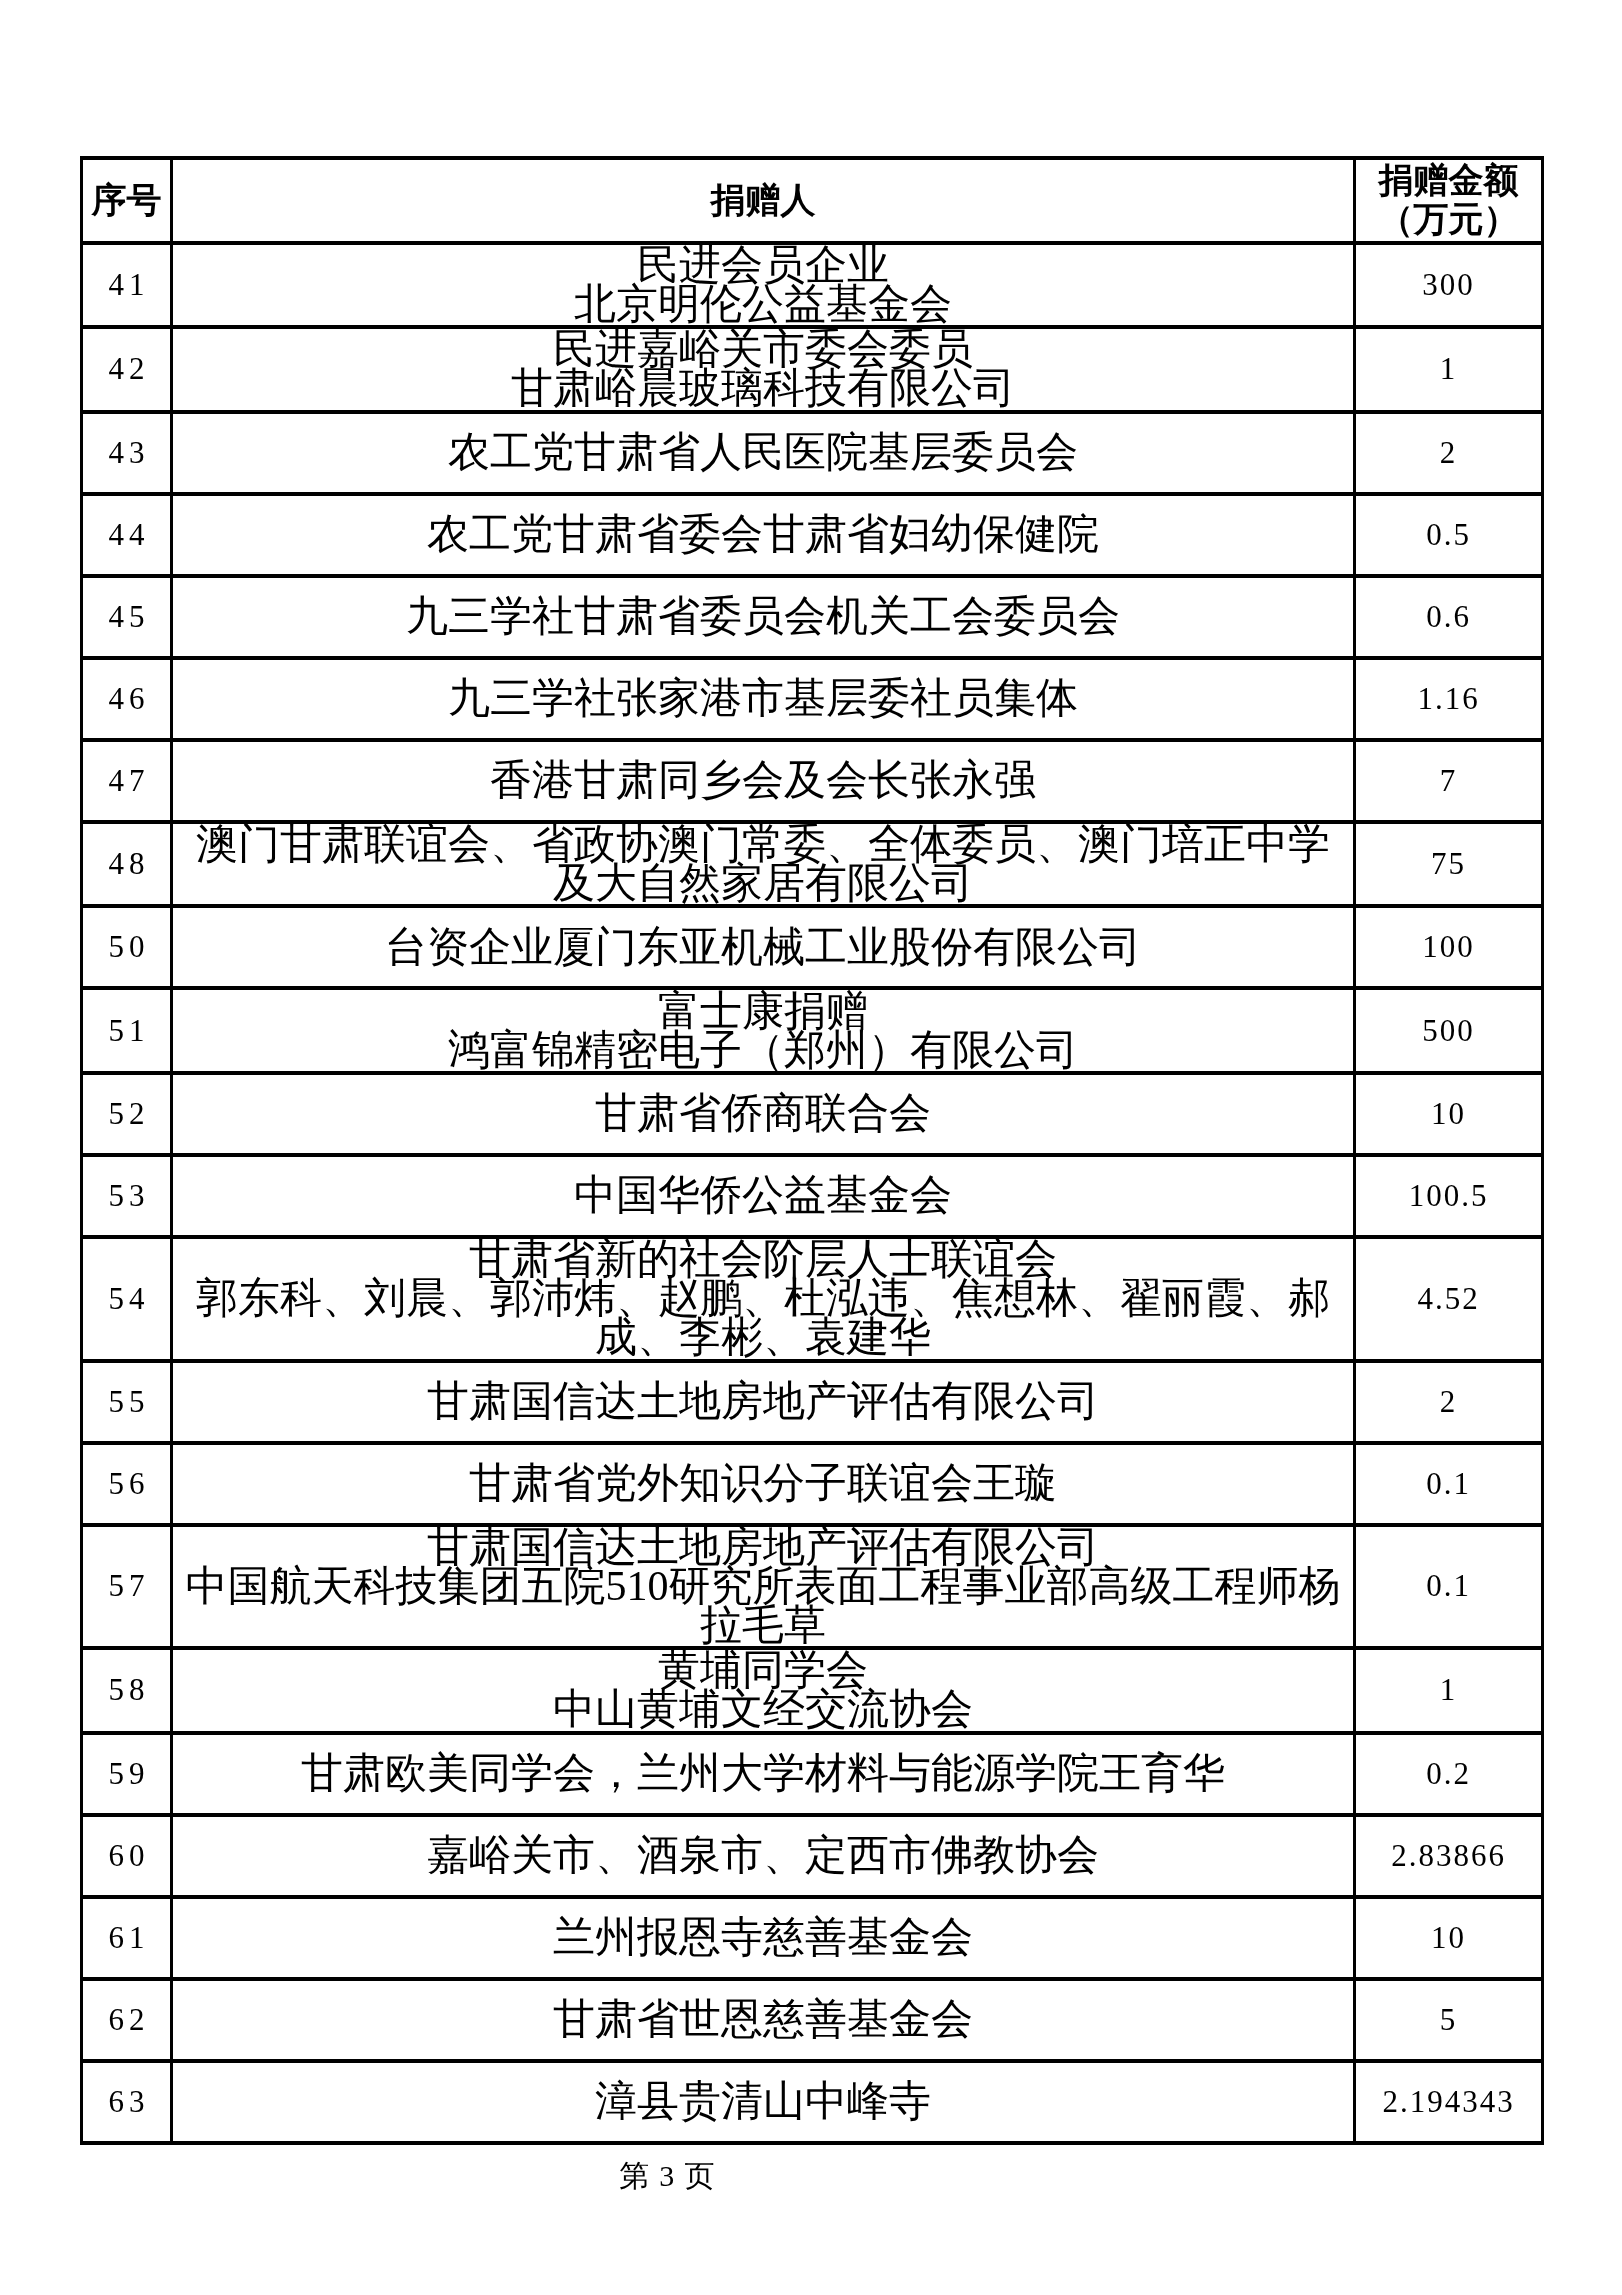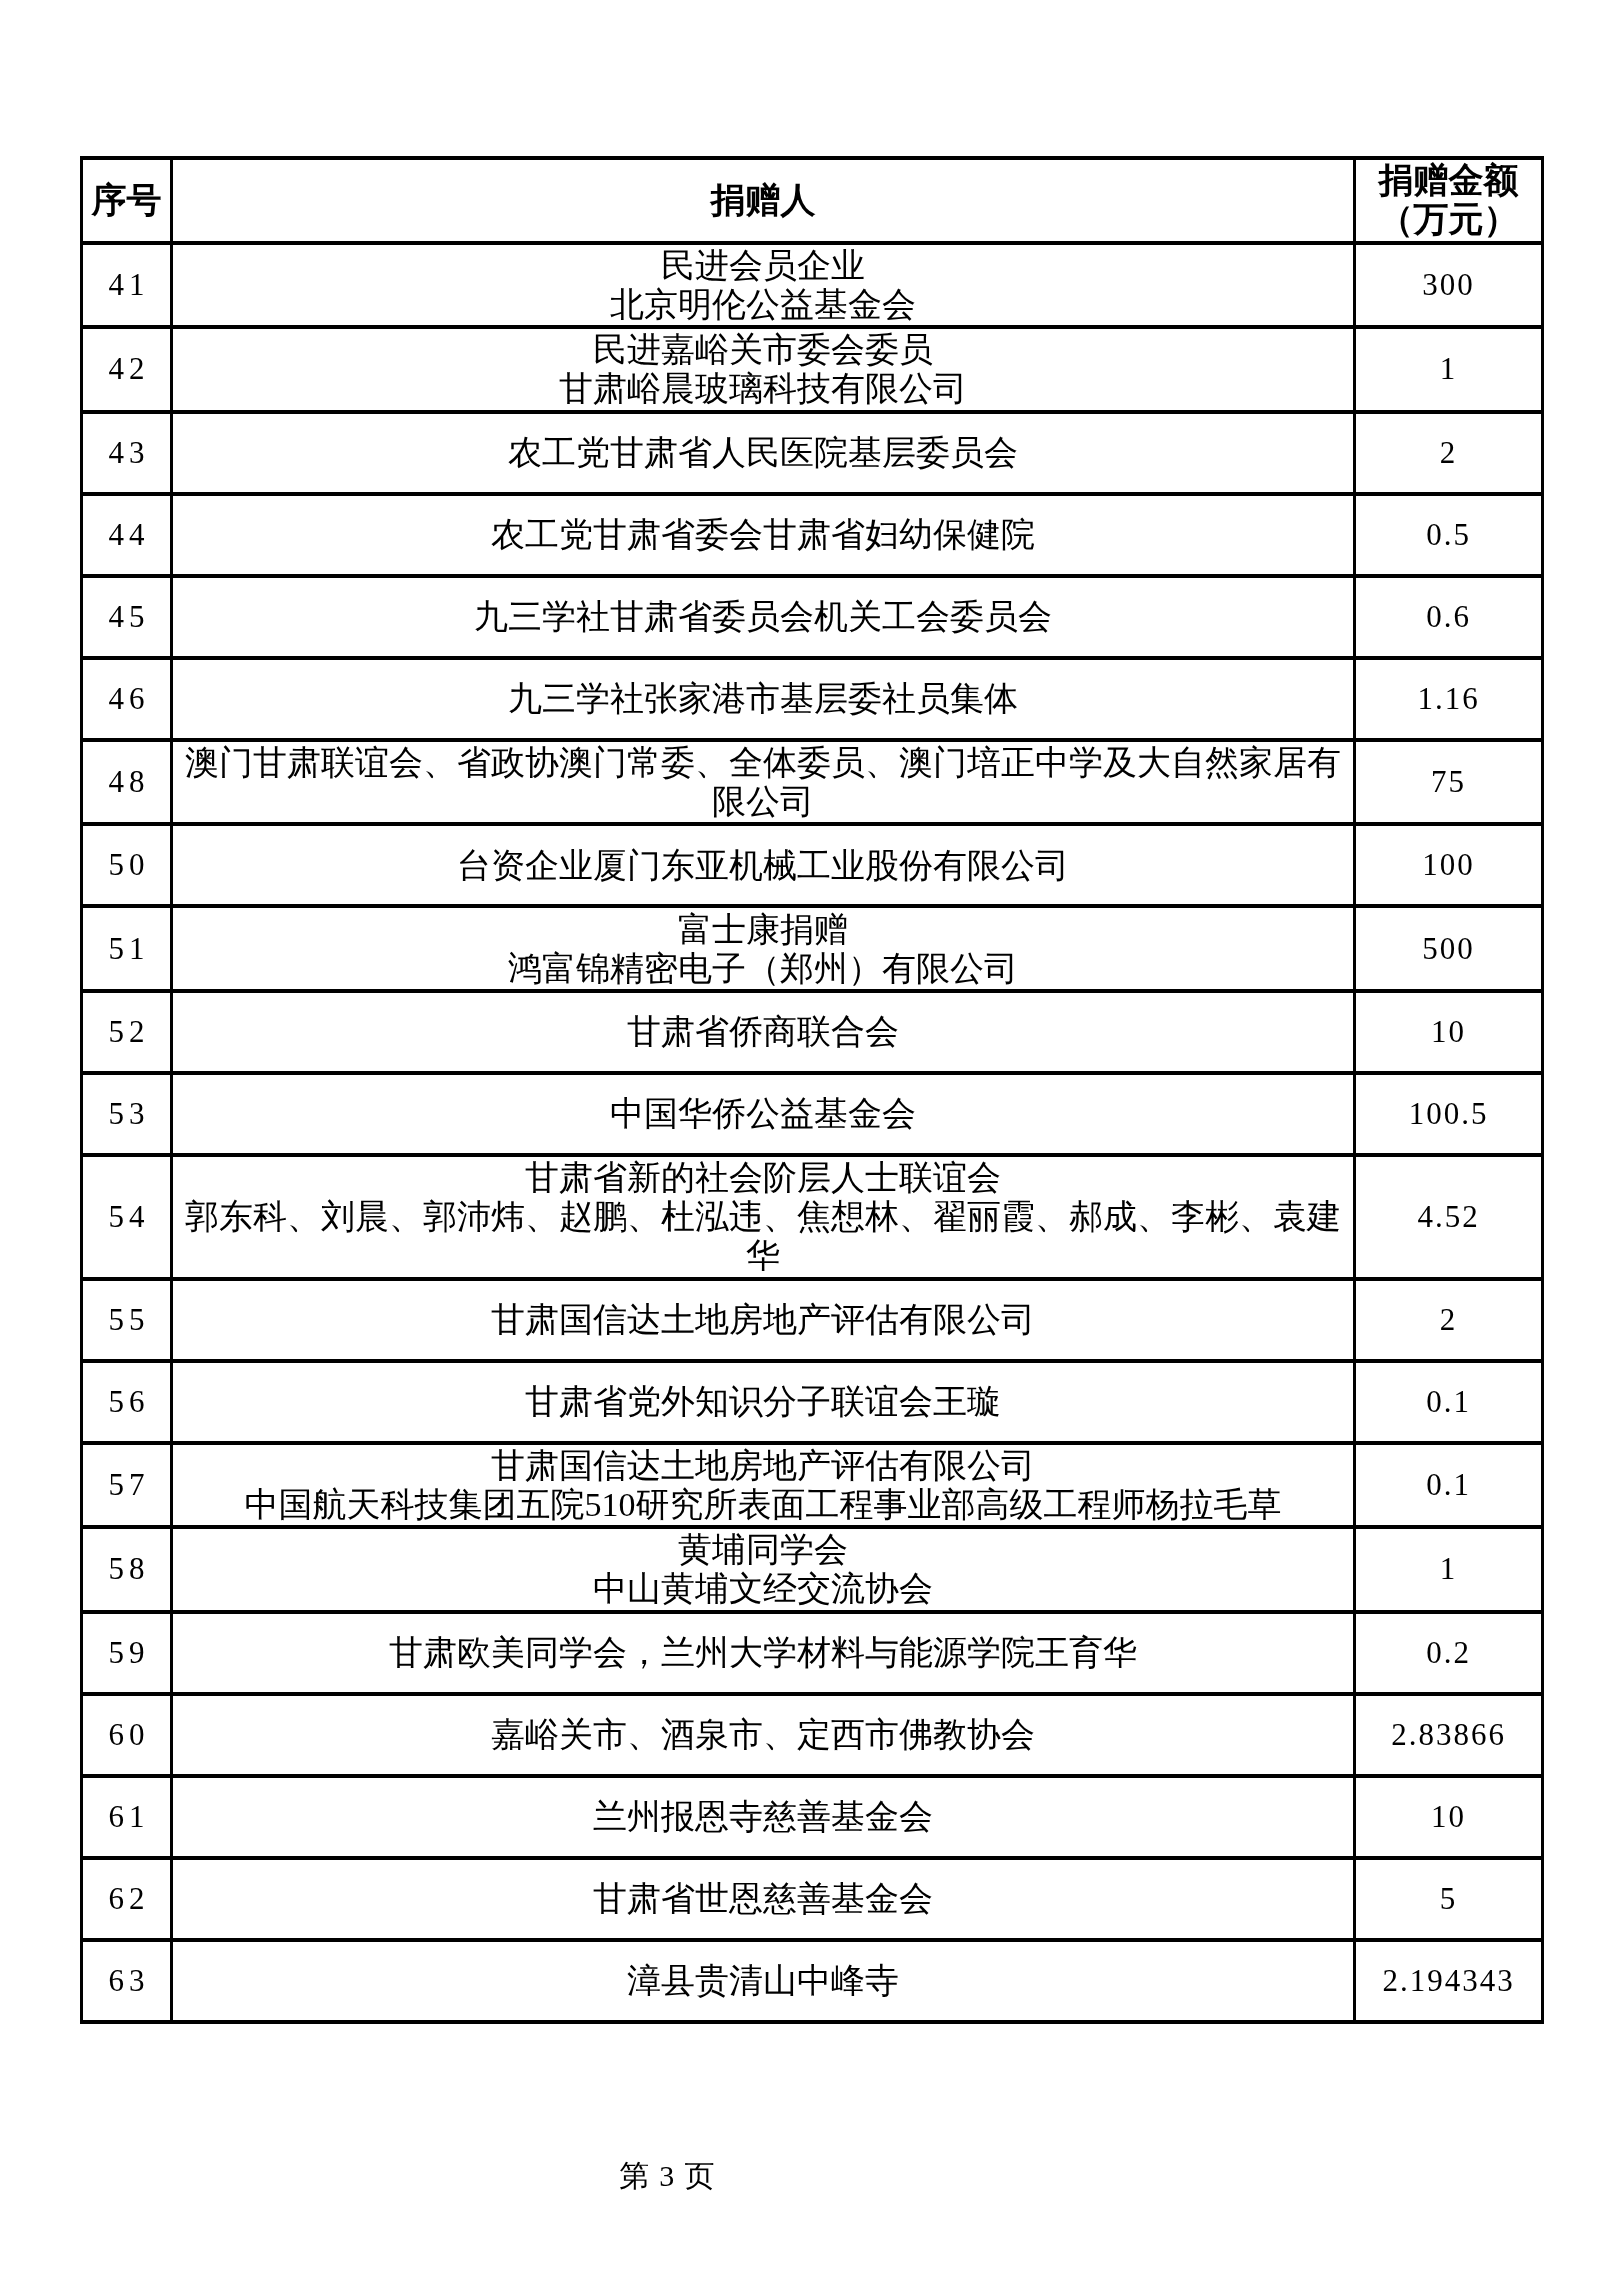--- a/index.html
+++ b/index.html
@@ -44,21 +44,21 @@
     font-size: 35px;
     line-height: 39px;
     padding: 1.3px 2.6px;
   }
   td.no-cell {
     font-size: 31px;
     letter-spacing: 5.2px;
     text-indent: 5.2px; 
   }
   td.donor-cell {
-    font-size: 34px;
+    font-size: 42px;
     line-height: 39px;
   }
   td.amount-cell {
     font-size: 31px;
     letter-spacing: 2px;
     margin-left: 26px;
   }
   .donor-line { display: block; }
   #page-footer {
     position: absolute;
@@ -130,20 +130,27 @@
           <td class="amount-cell">0.6</td>
         </tr>
         <tr>
           <td class="no-cell">46</td>
           <td class="donor-cell">
             <span class="donor-line">九三学社张家港市基层委社员集体</span>
           </td>
           <td class="amount-cell">1.16</td>
         </tr>
         <tr>
+          <td class="no-cell">47</td>
+          <td class="donor-cell">
+            <span class="donor-line">香港甘肃同乡会及会长张永强</span>
+          </td>
+          <td class="amount-cell">7</td>
+        </tr>
+        <tr>
           <td class="no-cell">48</td>
           <td class="donor-cell">
             <span class="donor-line">澳门甘肃联谊会、省政协澳门常委、全体委员、澳门培正中学及大自然家居有限公司</span>
           </td>
           <td class="amount-cell">75</td>
         </tr>
         <tr>
           <td class="no-cell">50</td>
           <td class="donor-cell">
             <span class="donor-line">台资企业厦门东亚机械工业股份有限公司</span>

